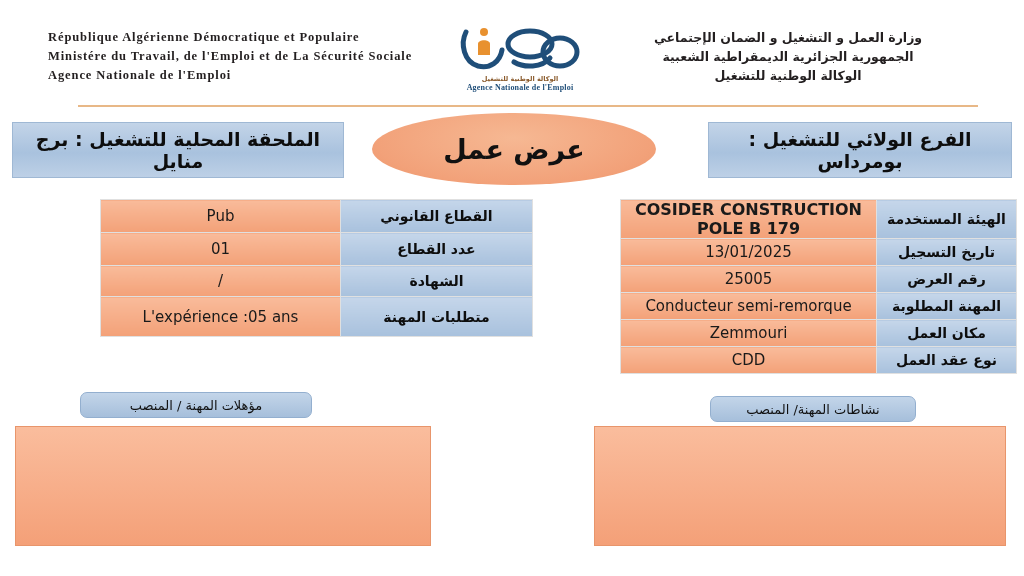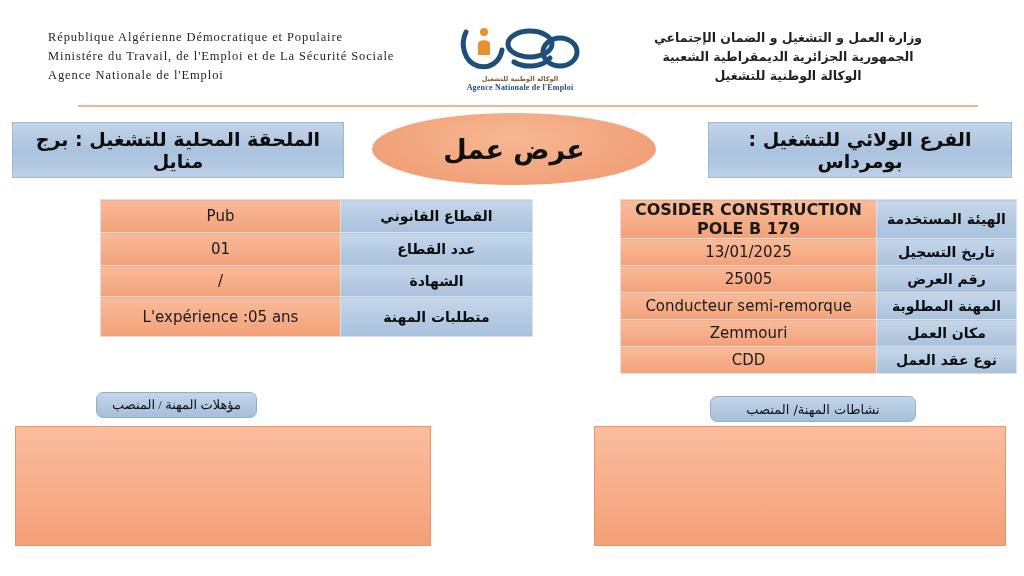--- a/index.html
+++ b/index.html
@@ -21,21 +21,21 @@
     position: absolute;
     left: 0; top: 0;
     width: 1024px; height: 106px;
   }
   #header-fr {
     position: absolute;
     left: 48px; top: 28px;
     width: 400px;
     text-align: left;
     font-family: "Liberation Serif", "DejaVu Serif", serif;
-    font-weight: normal;
+    font-weight: bold;
     font-size: 12.5px;
     line-height: 19px;
     letter-spacing: 0.9px;
     color: #231f20;
   }
   #header-fr div { white-space: nowrap; }
   #header-ar {
     position: absolute;
     right: 26px; top: 28px;
     width: 420px;
@@ -163,21 +163,21 @@
     align-items: center;
     justify-content: center;
     background: linear-gradient(to bottom, #c3d5e9 0%, #a6bfdb 100%);
     border: 1px solid #93afcf;
     border-radius: 7px;
     font-family: "DejaVu Sans", sans-serif;
     font-size: 13px;
     color: #111111;
     box-sizing: border-box;
   }
-  #tab-qualifications { left: 96px;  top: 392px; width: 161px; height: 26px; font-family: Liberation Serif, serif; }
+  #tab-qualifications { left: 80px;  top: 392px; width: 232px; height: 26px; }
   #tab-activities     { left: 710px; top: 396px; width: 206px; height: 26px; }
 
   .content-box {
     position: absolute;
     background: linear-gradient(to bottom, #fabd9d 0%, #f4a078 100%);
     border: 1px solid #e8956b;
     box-sizing: border-box;
   }
   #box-qualifications { left: 15px;  top: 426px; width: 416px; height: 120px; }
   #box-activities     { left: 594px; top: 426px; width: 412px; height: 120px; }

